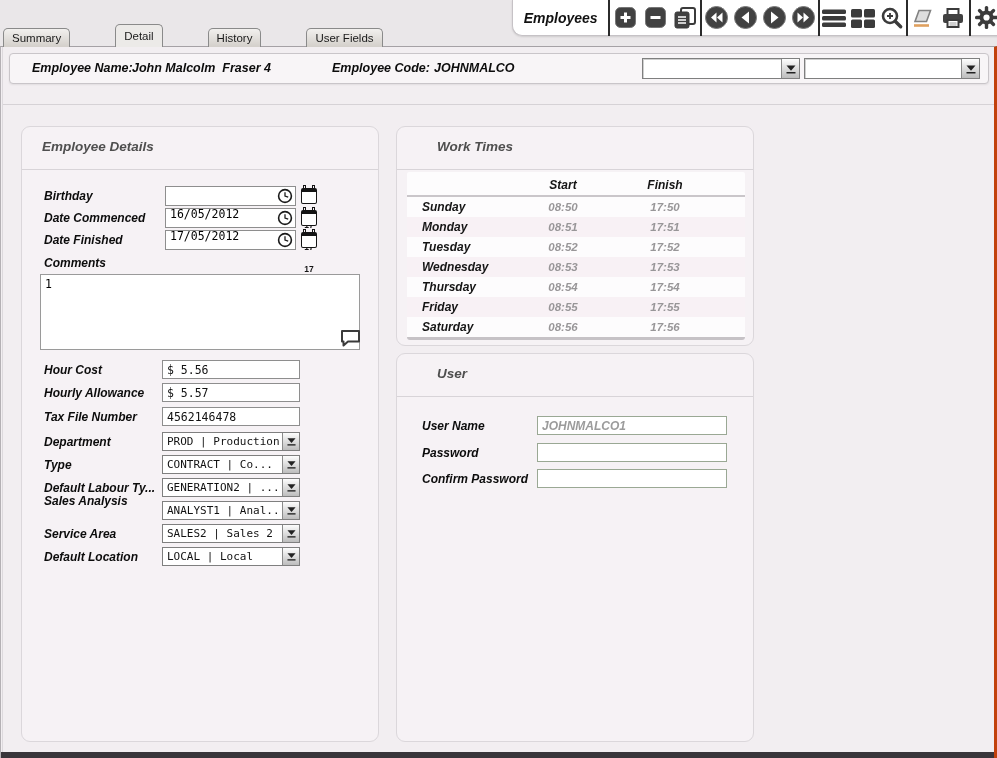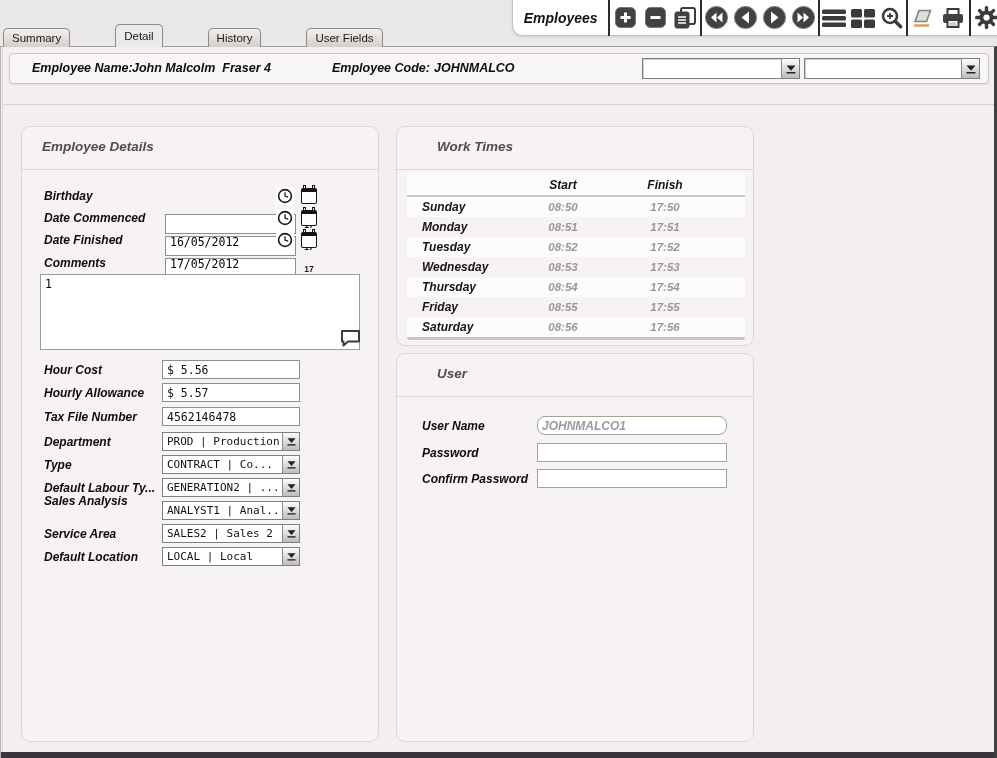--- a/index.html
+++ b/index.html
@@ -23,21 +23,21 @@
   .tab { font-size:11.5px; color:#1a1a1a; padding:0 8px; height:19px; line-height:19px;
          background:linear-gradient(#f2f0ee,#d3cfca); border:1px solid #8a8a8a; border-bottom:none;
          border-radius:5px 5px 0 0; margin-right:2px; cursor:pointer; }
   .tab.active { height:23px; line-height:22px; background:#eceae8; position:relative; z-index:6; }
   .sub-tabs { position:absolute; left:5px; top:86px; height:18px; display:flex; align-items:flex-end; z-index:5; }
   .sub-tabs .tab { font-size:11px; height:16px; line-height:16px; }
   .sub-tabs .tab.active { height:18px; line-height:18px; background:#fbfafb; }
 
   
   .frame { position:absolute; left:0; top:46px; width:997px; height:712px; background:#f2eef1;
-           border-top:1px solid #a5a1a5; border-left:1px solid #b4b0b4; border-right:3px solid #404040; }
+           border-top:1px solid #a5a1a5; border-left:1px solid #b4b0b4; border-right:3px solid #c2410c; }
   .frame::before { content:""; position:absolute; left:1px; top:0; bottom:0; width:1px; background:#ddd9dd; }
   .bottom-bar { position:absolute; left:0; bottom:0; width:100%; height:6px; background:#39353a; z-index:9; }
   .content-line { position:absolute; left:2px; right:0; top:57px; height:1px; background:#d6d2d6; }
 
   
   .hstrip { position:absolute; left:8px; top:6px; width:980px; height:31px; background:#f8f5f7;
             border:1px solid #c9c5c9; border-radius:4px; box-shadow:0 1px 2px rgba(0,0,0,.07); }
   .hlabel { position:absolute; top:0; height:29px; line-height:29px; font-weight:bold; font-style:italic;
             font-size:12.5px; color:#0c0c0c; white-space:pre; }
   .combo { position:absolute; top:4px; height:21px; background:#fff; border:1px solid #7f7f7f;
@@ -57,26 +57,26 @@
   .p-work    { left:395px; top:79px; width:358px; height:220px; }
   .p-user    { left:395px; top:306px; width:358px; height:389px; }
   .p-work .panel-title, .p-user .panel-title { left:40px; }
 
   .flabel { position:absolute; left:22px; font-weight:bold; font-style:italic; font-size:12px;
             color:#0c0c0c; line-height:20px; white-space:nowrap; }
   .p-user .flabel { left:25px; }
   .tinput { position:absolute; height:19px; border:1px solid #8e8e8e; background:#fff; padding:0 4px;
             font-family:"DejaVu Sans Mono", monospace; font-size:11.5px; color:#111; }
   .p-user .tinput { border-color:#9aa894; }
-  .uname { color:#9b9b9b; font-family:"Liberation Sans",sans-serif; font-weight:bold; font-style:italic; font-size:12px;border-radius:8px; }
+  .uname { color:#9b9b9b; font-family:"Liberation Sans",sans-serif; font-weight:bold; font-style:italic; font-size:12px; }
 
   
   .datef { position:absolute; left:143px; width:152px; height:20px; }
   .datef input { position:absolute; left:0; top:0; width:131px; height:20px; border:1px solid #8e8e8e;
-                 background:#fff; padding:0 24px 8px 4px; font-family:"DejaVu Sans Mono", monospace; font-size:11.5px;margin-top:28px; }
+                 background:#fff; padding:0 24px 8px 4px; font-family:"DejaVu Sans Mono", monospace; font-size:11.5px; }
   .clock { position:absolute; left:111px; top:1px; width:18px; height:18px; display:flex; align-items:center;
            justify-content:center; cursor:pointer; background:#fff; }
   .cal { position:absolute; left:136px; top:2px; width:16px; height:16px; border:1.5px solid #141414;
          border-top:4px solid #141414; border-radius:2px; background:#fff; cursor:pointer; }
   .cal .rings { position:absolute; top:-7px; left:1px; right:1px; display:flex; justify-content:space-between; }
   .cal .rings i { width:3px; height:4px; border:1.2px solid #141414; border-bottom:none; display:block; }
   .cal .day { display:block; text-align:center; font-size:8.5px; font-weight:bold; color:#141414; line-height:11px;margin-top:28px; }
 
   
   .comments { position:absolute; left:18px; top:147px; width:320px; height:76px; border:1px solid #9a9a9a;

